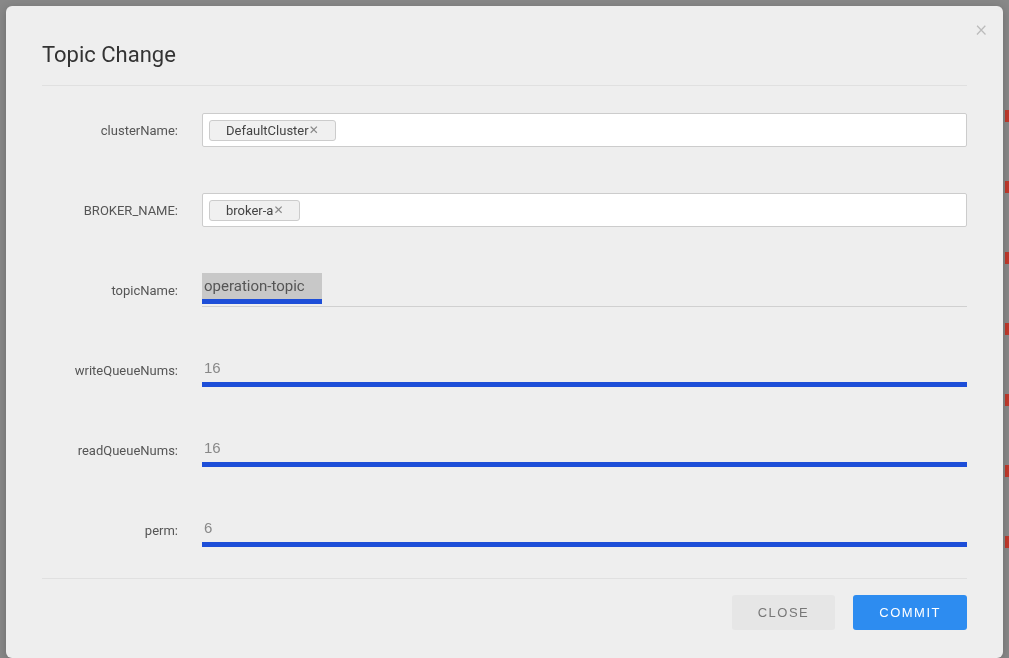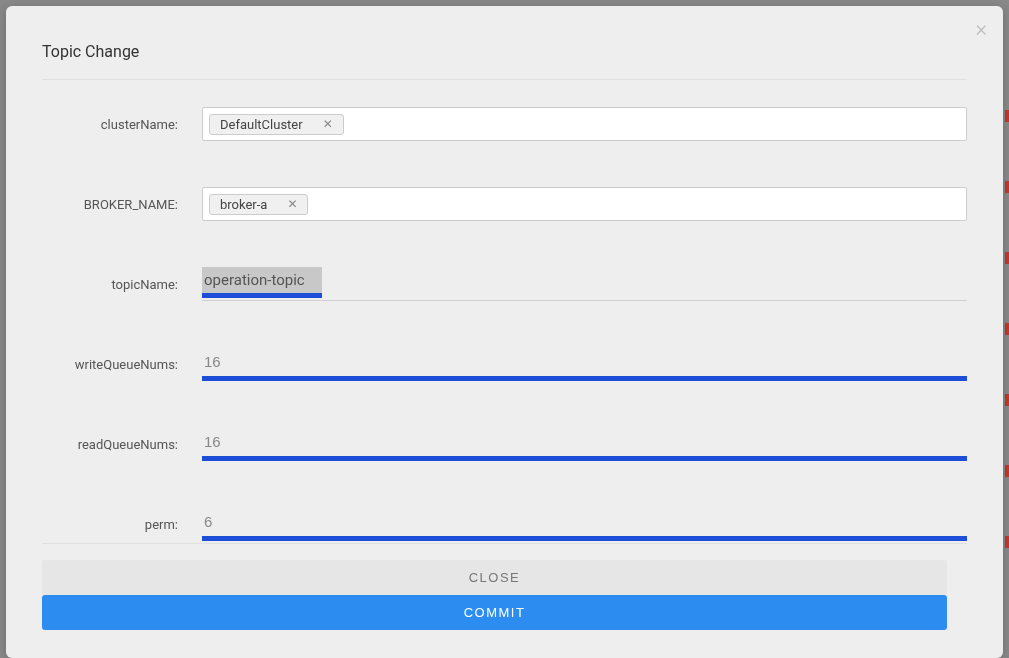--- a/index.html
+++ b/index.html
@@ -39,21 +39,21 @@
       font-size: 22px;
       color: #bbb;
       cursor: pointer;
       line-height: 1;
       font-weight: 300;
     }
     .modal-header {
       padding: 36px 36px 18px 36px;
     }
     .modal-title {
-      font-size: 16px;
+      font-size: 22px;
       font-weight: 400;
       color: #333;
     }
     .divider {
       height: 1px;
       background: #e0e0e0;
       margin: 0 36px;
     }
     .modal-body {
       flex: 1;
@@ -85,24 +85,24 @@
       display: flex;
       align-items: center;
       gap: 4px;
     }
     .tag {
       display: inline-flex;
       align-items: center;
       background: #f0f0f0;
       border: 1px solid #ccc;
       border-radius: 3px;
-      padding: 2px 10px;
+      padding: 2px 16px;
       font-size: 13px;
       color: #444;
-      gap: 20px;
+      gap: 0;
     }
     .tag-remove {
       color: #888;
       font-size: 12px;
       cursor: pointer;
       line-height: 1;
     }
     .underline-input {
       width: 100%;
       border: none;
@@ -119,25 +119,24 @@
       display: inline-block;
       width: auto;
       min-width: 120px;
       padding: 4px 2px;
     }
     .highlighted-wrap {
       border-bottom: 1px solid #d0d0d0;
       padding-bottom: 2px;
     }
     .modal-footer {
-      padding: 16px 56px 28px 36px;
+      padding: 16px 36px 28px 36px;
       display: flex;
       justify-content: flex-end;
-      gap: 0;
-      flex-direction: column;
+      gap: 18px;
     }
     .btn {
       padding: 10px 26px;
       font-size: 13px;
       letter-spacing: 1.5px;
       border: none;
       border-radius: 3px;
       cursor: pointer;
       font-weight: 500;
     }

